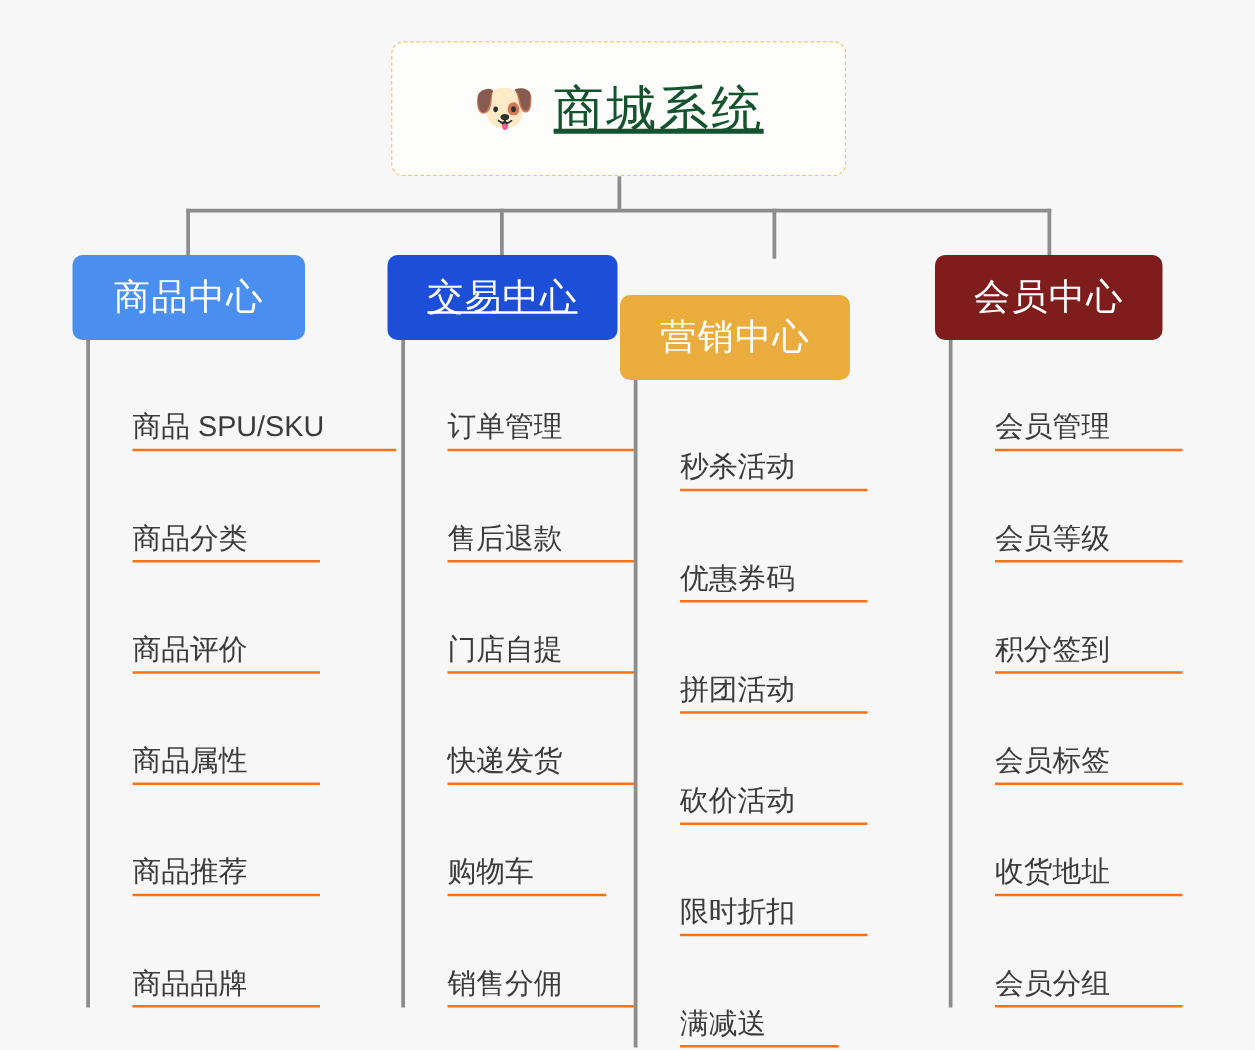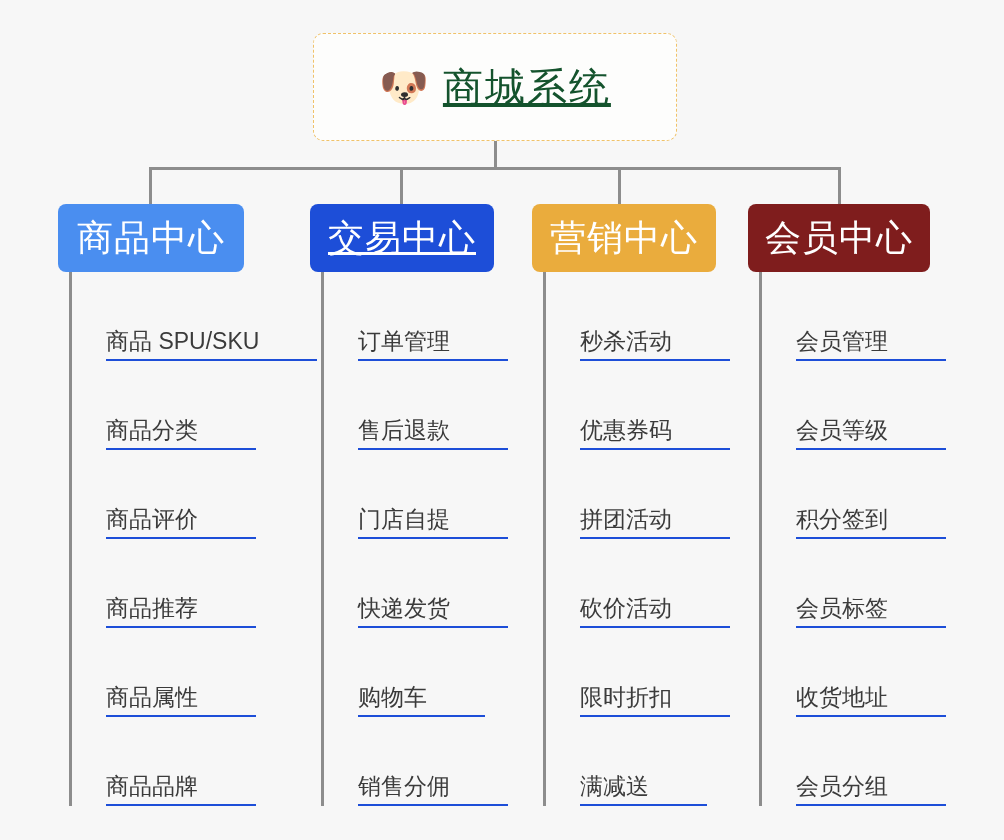--- a/index.html
+++ b/index.html
@@ -64,21 +64,21 @@
     top: 204px;
   }
   .cat-header {
     box-sizing: border-box;
     height: 68px;
     border-radius: 8px;
     display: flex;
     align-items: center;
     justify-content: center;
     color: #ffffff;
-    font-size: 36px;
+    font-size: 29px;
     letter-spacing: 1px;
     white-space: nowrap;
   }
 
   
   .branch {
     position: relative;
     margin-left: 11px;
     border-left: 3px solid #8d8d8d;
     padding-top: 0px;
@@ -90,21 +90,21 @@
     display: flex;
     align-items: flex-end;
     padding-left: 34px;
   }
   .leaf-label {
     font-size: 23px;
     color: #3b3b3b;
     white-space: nowrap;
     line-height: 1.1;
     padding-bottom: 5px;
-    border-bottom: 2px solid #1d4ed8;
+    border-bottom: 2px solid #f97316;
     padding-right: 58px;
     box-sizing: content-box;
   }
 </style>
 </head>
 <body style="background: rgb(247, 247, 247);">
 
 <div id="mindmap">
 
   <div class="root-node" style="border-color: rgb(240, 194, 105);">
@@ -127,24 +127,24 @@
       <div class="leaf">
           <span class="leaf-label">商品 SPU/SKU</span>
         </div>
       <div class="leaf">
           <span class="leaf-label">商品分类</span>
         </div>
       <div class="leaf">
           <span class="leaf-label">商品评价</span>
         </div>
       <div class="leaf">
+          <span class="leaf-label">商品属性</span>
+        </div>
+      <div class="leaf">
           <span class="leaf-label">商品推荐</span>
-        </div>
-      <div class="leaf">
-          <span class="leaf-label">商品属性</span>
         </div>
       <div class="leaf">
           <span class="leaf-label">商品品牌</span>
         </div>
     </div>
   </div>
 
   <div class="column" style="left:310px; width:184px;">
     <div class="cat-header" style="width: 184px; background: #1d4ed8; text-decoration: underline;">
       <span>交易中心</span>
@@ -164,21 +164,21 @@
         </div>
       <div class="leaf">
           <span class="leaf-label">购物车</span>
         </div>
       <div class="leaf">
           <span class="leaf-label">销售分佣</span>
         </div>
     </div>
   </div>
 
-  <div class="column" style="left:532px; width:184px;">
+  <div class="column" style="left:496px; width:184px;margin-top:32px;">
     <div class="cat-header" style="width: 184px; background: rgb(234, 172, 61);">
       <span>营销中心</span>
     </div>
     <div class="branch">
       <div class="leaf">
           <span class="leaf-label">秒杀活动</span>
         </div>
       <div class="leaf">
           <span class="leaf-label">优惠券码</span>
         </div>

